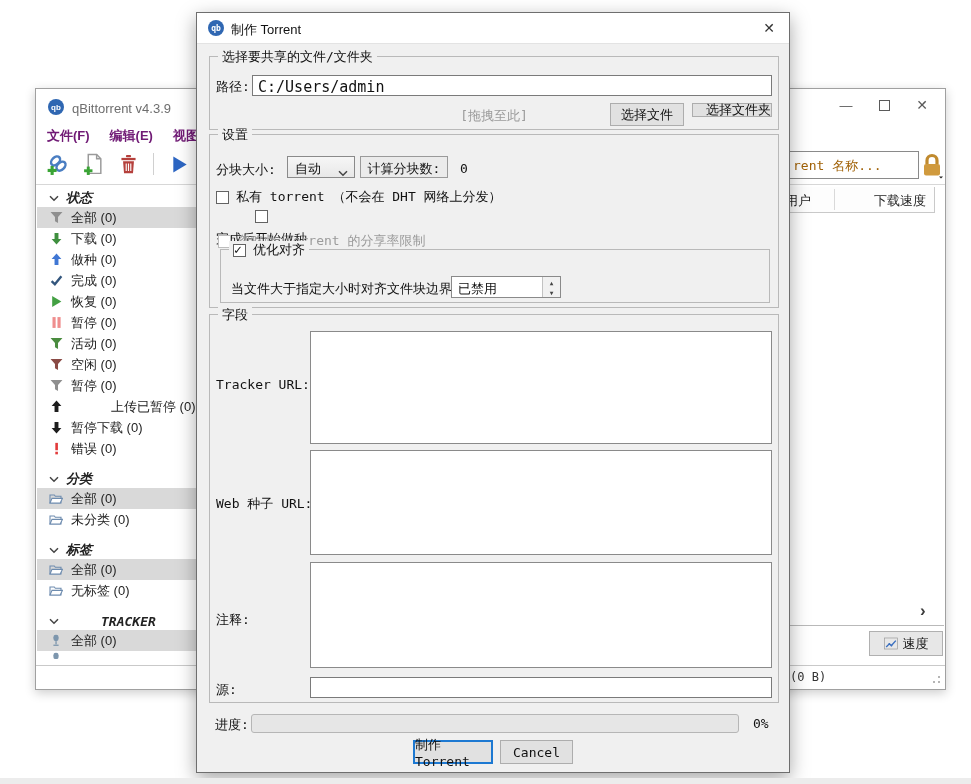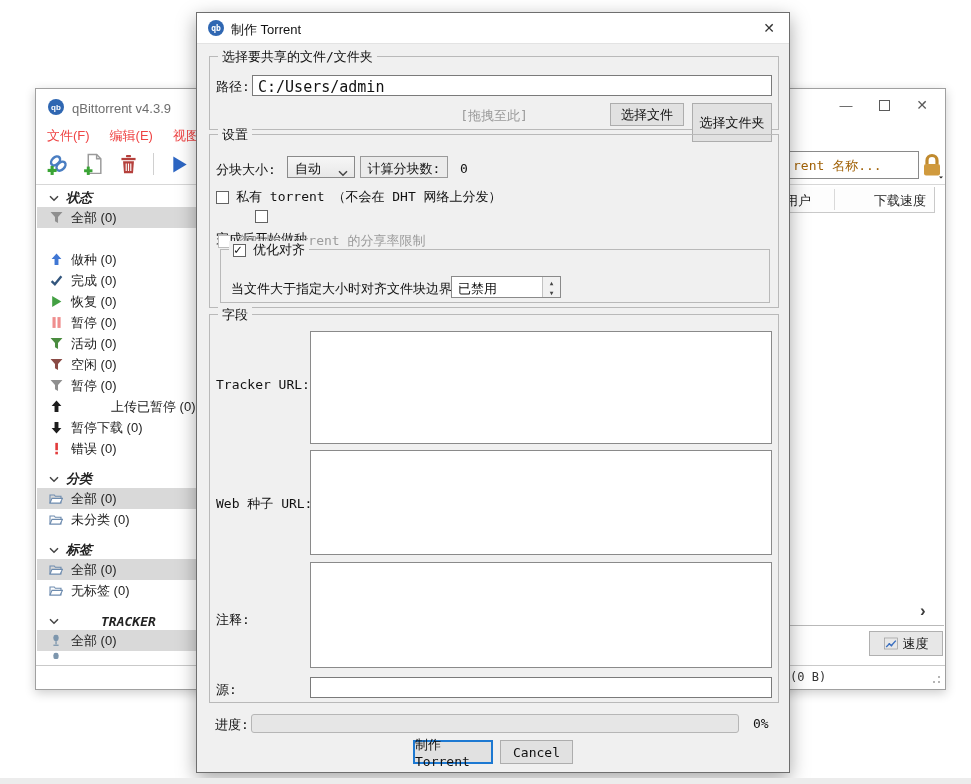--- a/index.html
+++ b/index.html
@@ -11,21 +11,21 @@
   .mainwin{position:absolute;left:35px;top:88px;width:909px;height:600px;background:#fff;
            border:1px solid #a0a0a0;box-shadow:0 3px 10px rgba(0,0,0,.20);}
   .qb-logo{display:inline-flex;align-items:center;justify-content:center;width:16px;height:16px;
            border-radius:50%;background:#2f67b2;color:#fff;font-size:8px;font-weight:bold;}
   .mw-title{position:absolute;left:36px;top:12px;color:#6e6e6e;font-size:13px;white-space:nowrap;}
   .mw-logo{position:absolute;left:12px;top:10px;}
   .mw-controls{position:absolute;right:4px;top:4px;display:flex;}
   .mw-ctl{width:38px;height:24px;display:flex;align-items:center;justify-content:center;color:#5a5a5a;font-size:13px;}
   .mw-ctl .box{width:9px;height:9px;border:1px solid #5a5a5a;display:inline-block;}
   .mw-menubar{position:absolute;left:8px;top:36px;display:flex;gap:14px;}
-  .menu-item{color:#ef4444;padding:2px 3px;white-space:nowrap;}
+  .menu-item{color:#701a75;padding:2px 3px;white-space:nowrap;font-weight:bold;}
   .mw-toolbar{position:absolute;left:10px;top:58px;height:34px;display:flex;align-items:center;gap:11px;}
   .tb-btn{width:24px;height:24px;display:flex;align-items:center;justify-content:center;}
   .tb-sep{width:1px;height:22px;background:#d0d0d0;margin:0 2px;}
   .mw-sep{position:absolute;left:0;top:95px;width:100%;height:1px;background:#d7d7d7;}
 
   
   .sidebar{position:absolute;left:1px;top:96px;width:161px;height:478px;}
   .side-header{position:absolute;left:0;width:161px;height:20px;display:flex;align-items:center;gap:7px;
                padding-left:12px;font-weight:bold;font-family:"DejaVu Sans Mono","Liberation Mono",monospace;font-size:13px;font-style:italic;}
   .side-item{position:absolute;left:0;width:161px;height:21px;display:flex;align-items:center;gap:8px;padding-left:12px;box-sizing:border-box;}
@@ -176,20 +176,28 @@
           <span>状态</span>
         </div>
         <div class="side-item selected" style="top: 22px;">
           <span class="icon12">
             <svg width="13" height="13" viewBox="0 0 12 12">
               <path d="M0.5 1h11L7.4 5.6V11L4.6 9.4V5.6z" fill="#8f8f8f"></path>
             </svg>
           </span>
           <span class="lbl">全部 (0)</span>
         </div>
+        <div class="side-item" style="top: 43px;">
+          <span class="icon12">
+            <svg width="13" height="13" viewBox="0 0 12 12">
+              <path d="M6 11.5L1.5 6.5h2.7V1h3.6v5.5h2.7z" fill="#3f8f3f"></path>
+            </svg>
+          </span>
+          <span class="lbl">下载 (0)</span>
+        </div>
         <div class="side-item" style="top: 64px;">
           <span class="icon12">
             <svg width="13" height="13" viewBox="0 0 12 12">
               <path d="M6 0.5l4.5 5H7.8V11H4.2V5.5H1.5z" fill="#4077d4"></path>
             </svg>
           </span>
           <span class="lbl">做种 (0)</span>
         </div>
         <div class="side-item" style="top: 85px;">
           <span class="icon12">
@@ -390,21 +398,21 @@
     <div class="groupbox" style="left:12px;top:43px;width:568px;height:72px;">
       <span class="grouplabel">选择要共享的文件/文件夹</span>
       <span class="fld" style="left:6px;top:21px;">路径:</span>
       <div class="tinput" style="left:42px;top:18px;width:520px;height:21px;">
         <span>C:/Users/admin</span>
       </div>
       <span class="hint" style="top:50px;">[拖拽至此]</span>
       <div class="btn" style="left:400px;top:46px;width:74px;height:23px;">
         <span>选择文件</span>
       </div>
-      <div class="btn" style="left:482px;top:46px;width:80px;height:39px;">
+      <div class="btn" style="left:482px;top:46px;width:80px;height:14px;justify-content:flex-end;">
         <span>选择文件夹</span>
       </div>
     </div>
 
     <div class="groupbox" style="left:12px;top:121px;width:568px;height:172px;">
       <span class="grouplabel">设置</span>
       <span class="fld" style="left:6px;top:26px;">分块大小:</span>
       <div class="combo" style="left:77px;top:21px;width:68px;height:22px;">
         <span class="val">自动</span>
         <span class="arr" id="combo-arrow"><svg width="10" height="7" viewBox="0 0 10 7">

